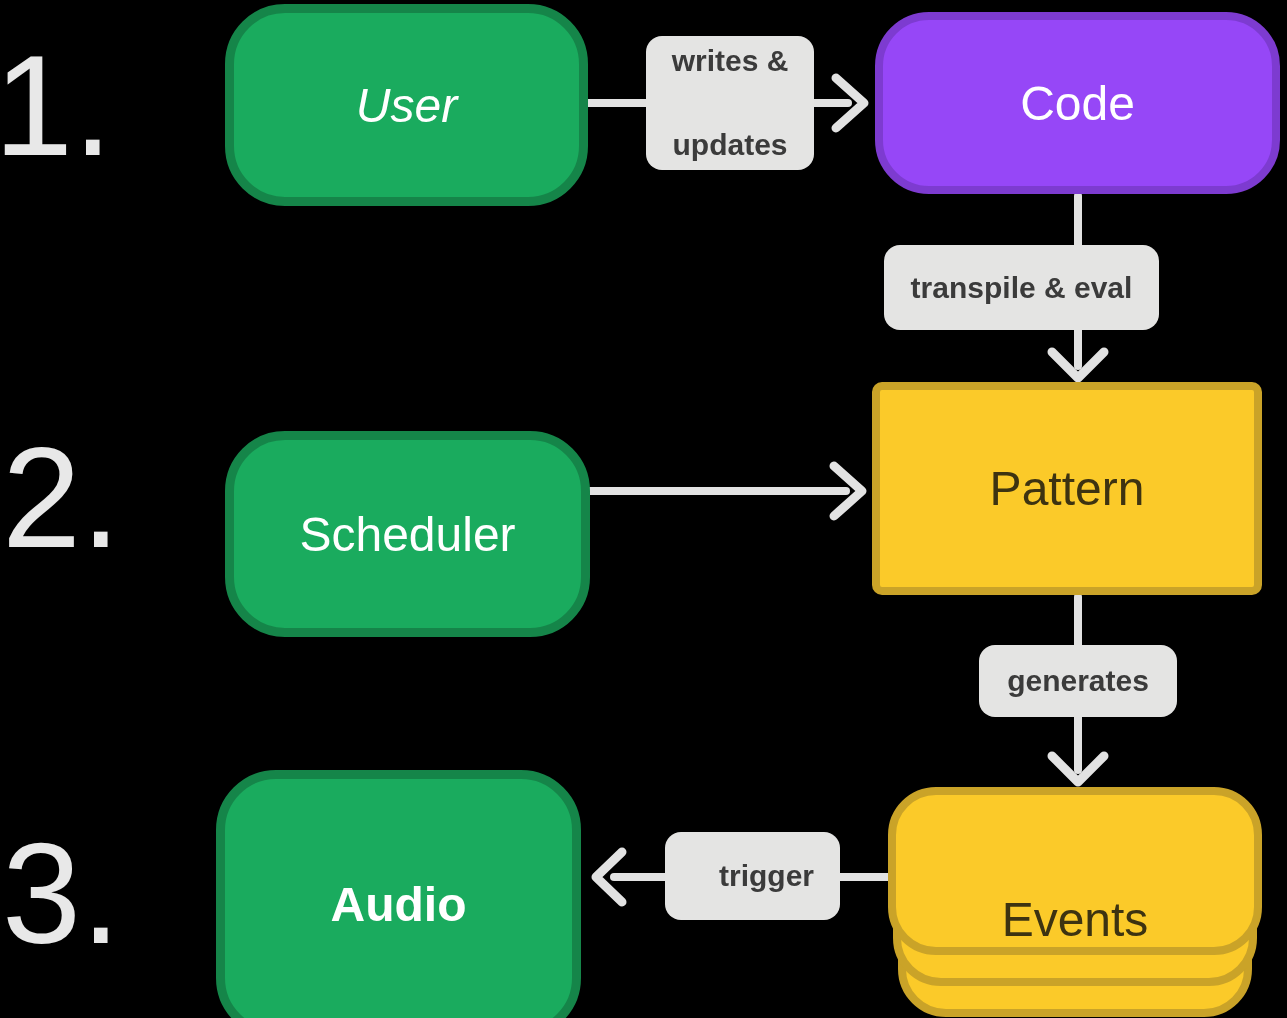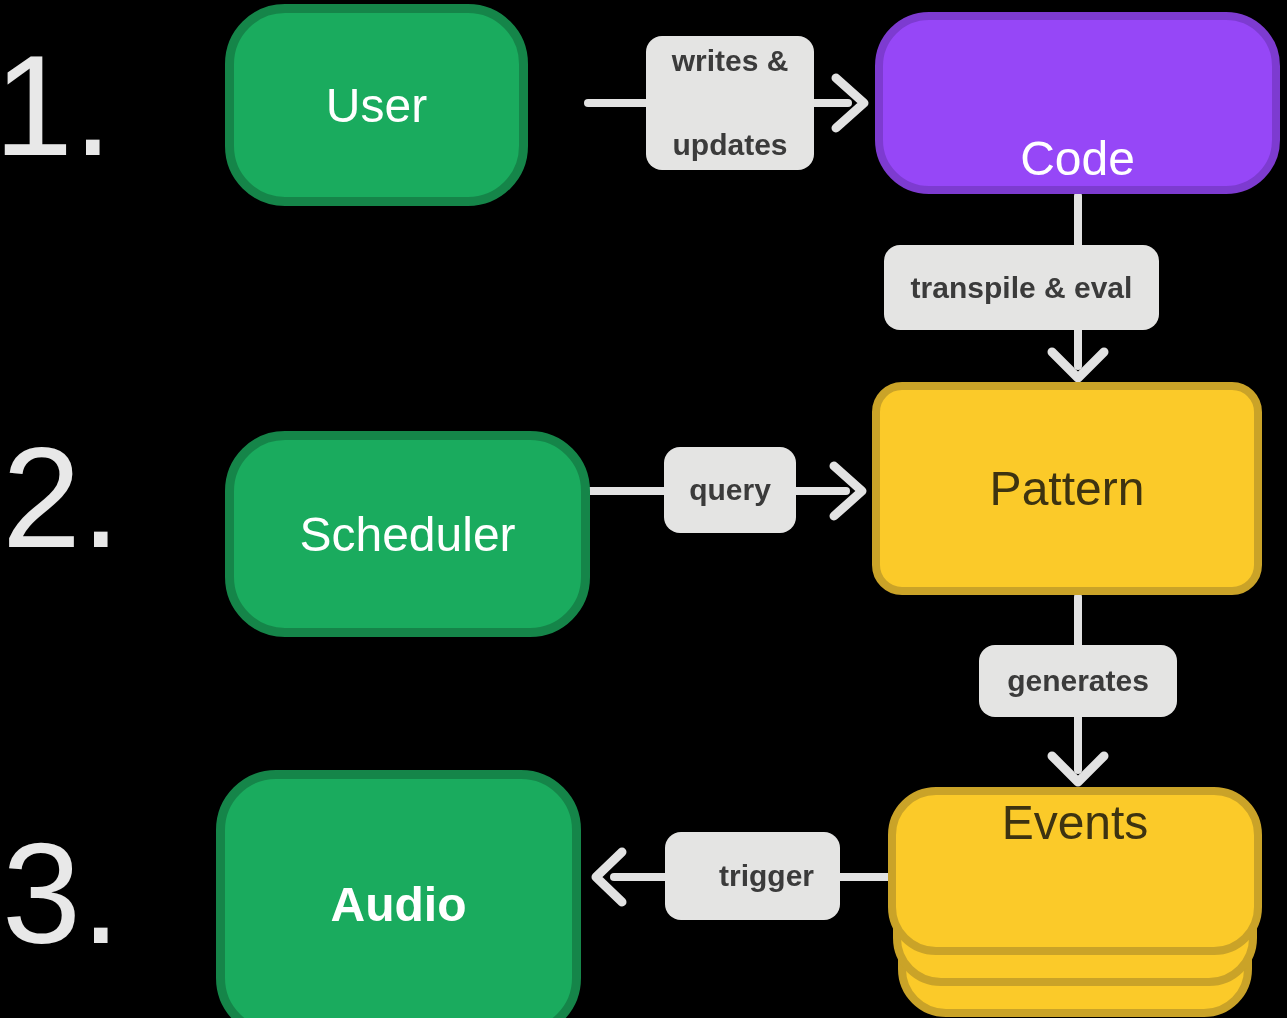--- a/index.html
+++ b/index.html
@@ -22,29 +22,29 @@
 
   .node {
     position:absolute; z-index:3;
     display:flex; align-items:center; justify-content:center;
     font-size:48px; font-weight:400; box-sizing:border-box;
   }
   .node.green  { background:var(--green-fill); border:9px solid var(--green-border); border-radius:60px; color:#ffffff; }
   .node.purple { background:var(--purple-fill); border:8px solid var(--purple-border); border-radius:54px; color:#ffffff; }
   .node.yellow { background:var(--yellow-fill); border:8px solid var(--yellow-border); color:var(--yellow-text); }
 
-  #node-user      { left:225px; top:4px;   width:303px; height:202px; }
-  #node-code      { left:875px; top:12px;  width:405px; height:182px;align-items:flex-end; }
+  #node-user      { left:225px; top:4px;   width:363px; height:202px;font-style:italic; }
+  #node-code      { left:875px; top:12px;  width:405px; height:182px; }
   #node-scheduler { left:225px; top:388px; width:365px; height:206px;margin-top:43px; }
-  #node-pattern   { left:872px; top:382px; width:390px; height:213px; border-radius:30px; }
+  #node-pattern   { left:872px; top:382px; width:390px; height:213px; border-radius:10px; }
   #node-audio     { left:216px; top:770px; width:365px; height:268px;font-weight:bold; }
 
   .ev-layer { position:absolute; box-sizing:border-box; background:var(--yellow-fill); border:8px solid var(--yellow-border); border-radius:48px; }
   #events-card1 { left:888px; top:787px; width:374px; height:168px; z-index:4;
-                  display:flex; align-items:flex-start; justify-content:center;
+                  display:flex; align-items:flex-end; justify-content:center;
                   font-size:48px; color:var(--yellow-text); }
   #events-card2 { left:893px; top:818px; width:364px; height:168px; z-index:3; }
   #events-card3 { left:898px; top:849px; width:354px; height:168px; z-index:2; }
 
   .elabel {
     position:absolute; z-index:5;
     background:var(--label-bg,#e4e4e3); color:var(--label-text,#3b3b3b);
     display:flex; align-items:center; justify-content:center;
     font-size:30px; font-weight:700; border-radius:16px; text-align:center;
   }
@@ -109,23 +109,20 @@
 
   <div class="elabel" id="label-writes">
     <span>writes &amp;</span>
     <span>updates</span>
   </div>
 
   <div class="elabel" id="label-transpile">
     <span>transpile &amp; eval</span>
   </div>
 
-  <div class="elabel" id="label-query">
-    <span>query</span>
-  </div>
 
   <div class="elabel" id="label-generates">
     <span>generates</span>
   </div>
 
   <div class="elabel" id="label-trigger">
     <span>trigger</span>
   </div>
 
 </div>

